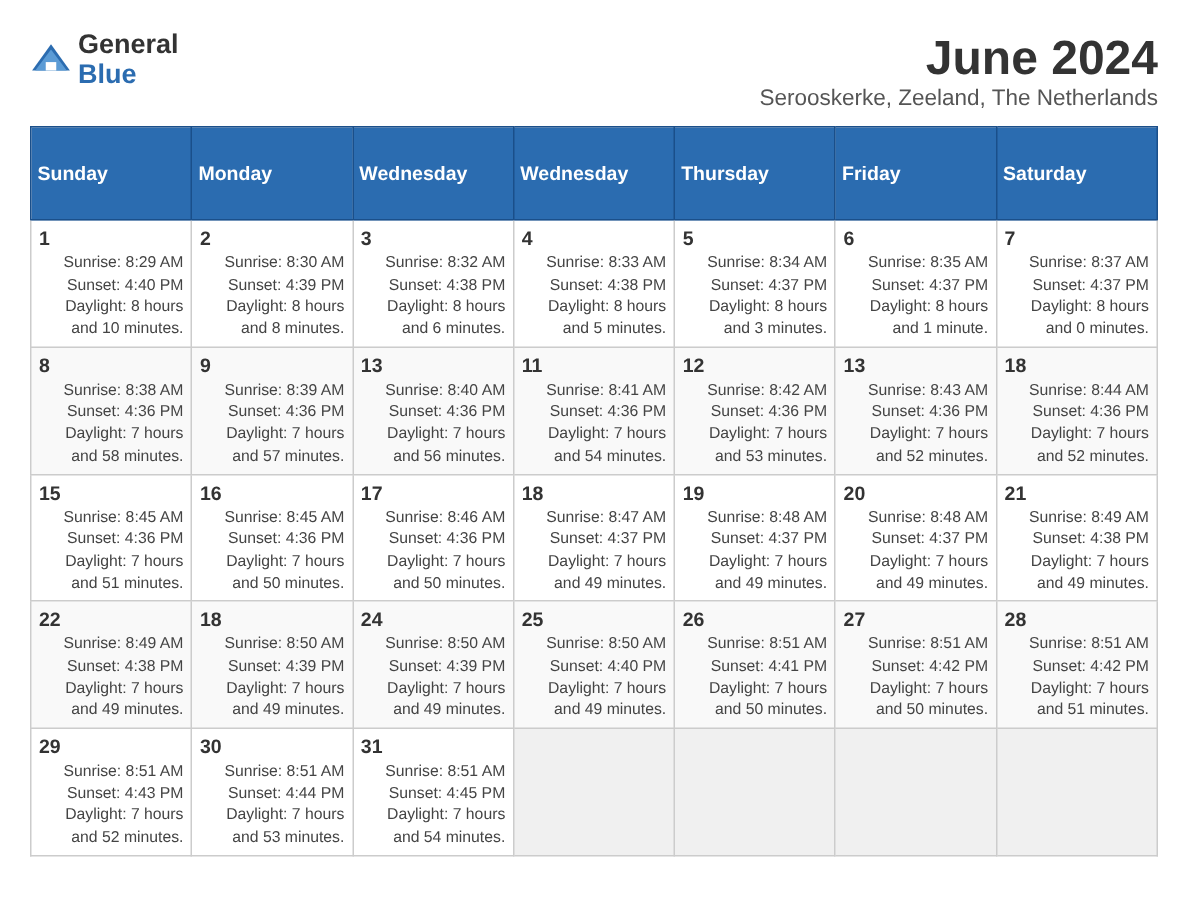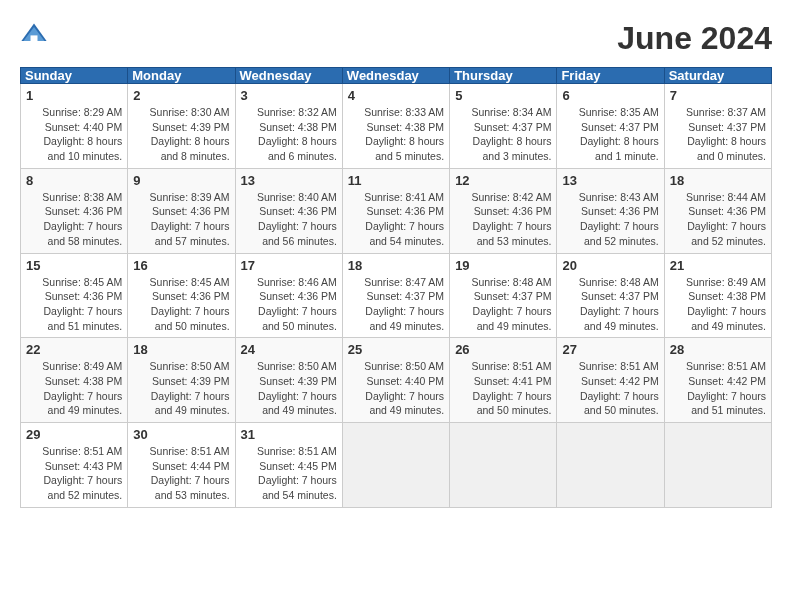--- a/index.html
+++ b/index.html
@@ -45,21 +45,21 @@
       color: #555;
     }
     .calendar {
       width: 100%;
       border-collapse: collapse;
       font-size: 11px;
     }
     .calendar th {
       background: #2b6cb0;
       color: #fff;
-      padding: 0 4px;
+      padding: 23px 4px;
       text-align: left;
       font-size: 13px;
       font-weight: bold;
       border: 1px solid #1a4f8a;
     }
     .calendar td {
       border: 1px solid #ccc;
       vertical-align: top;
       padding: 4px 5px;
       width: 107px;
@@ -95,23 +95,28 @@
 </head>
 <body>
 
 <div class="header">
   <div class="logo">
     <svg class="logo-icon" viewBox="0 0 40 40">
       <polygon points="20,5 38,30 2,30" fill="#2b6cb0"></polygon>
       <polygon points="20,10 35,30 5,30" fill="#5b9bd5"></polygon>
       <rect x="15" y="22" width="10" height="8" fill="#fff"></rect>
     </svg>
+    <div class="logo-text">
+      <div class="general">General</div>
+      <div class="blue">Blue</div>
+    </div>
   </div>
   <div class="title-area">
     <div class="month-title">June 2024</div>
+    <div class="location">Serooskerke, Zeeland, The Netherlands</div>
   </div>
 </div>
 
 <table class="calendar">
   <thead>
     <tr id="header-row">
         <th>Sunday</th>
         <th>Monday</th>
         <th>Wednesday</th>
         <th>Wednesday</th>

